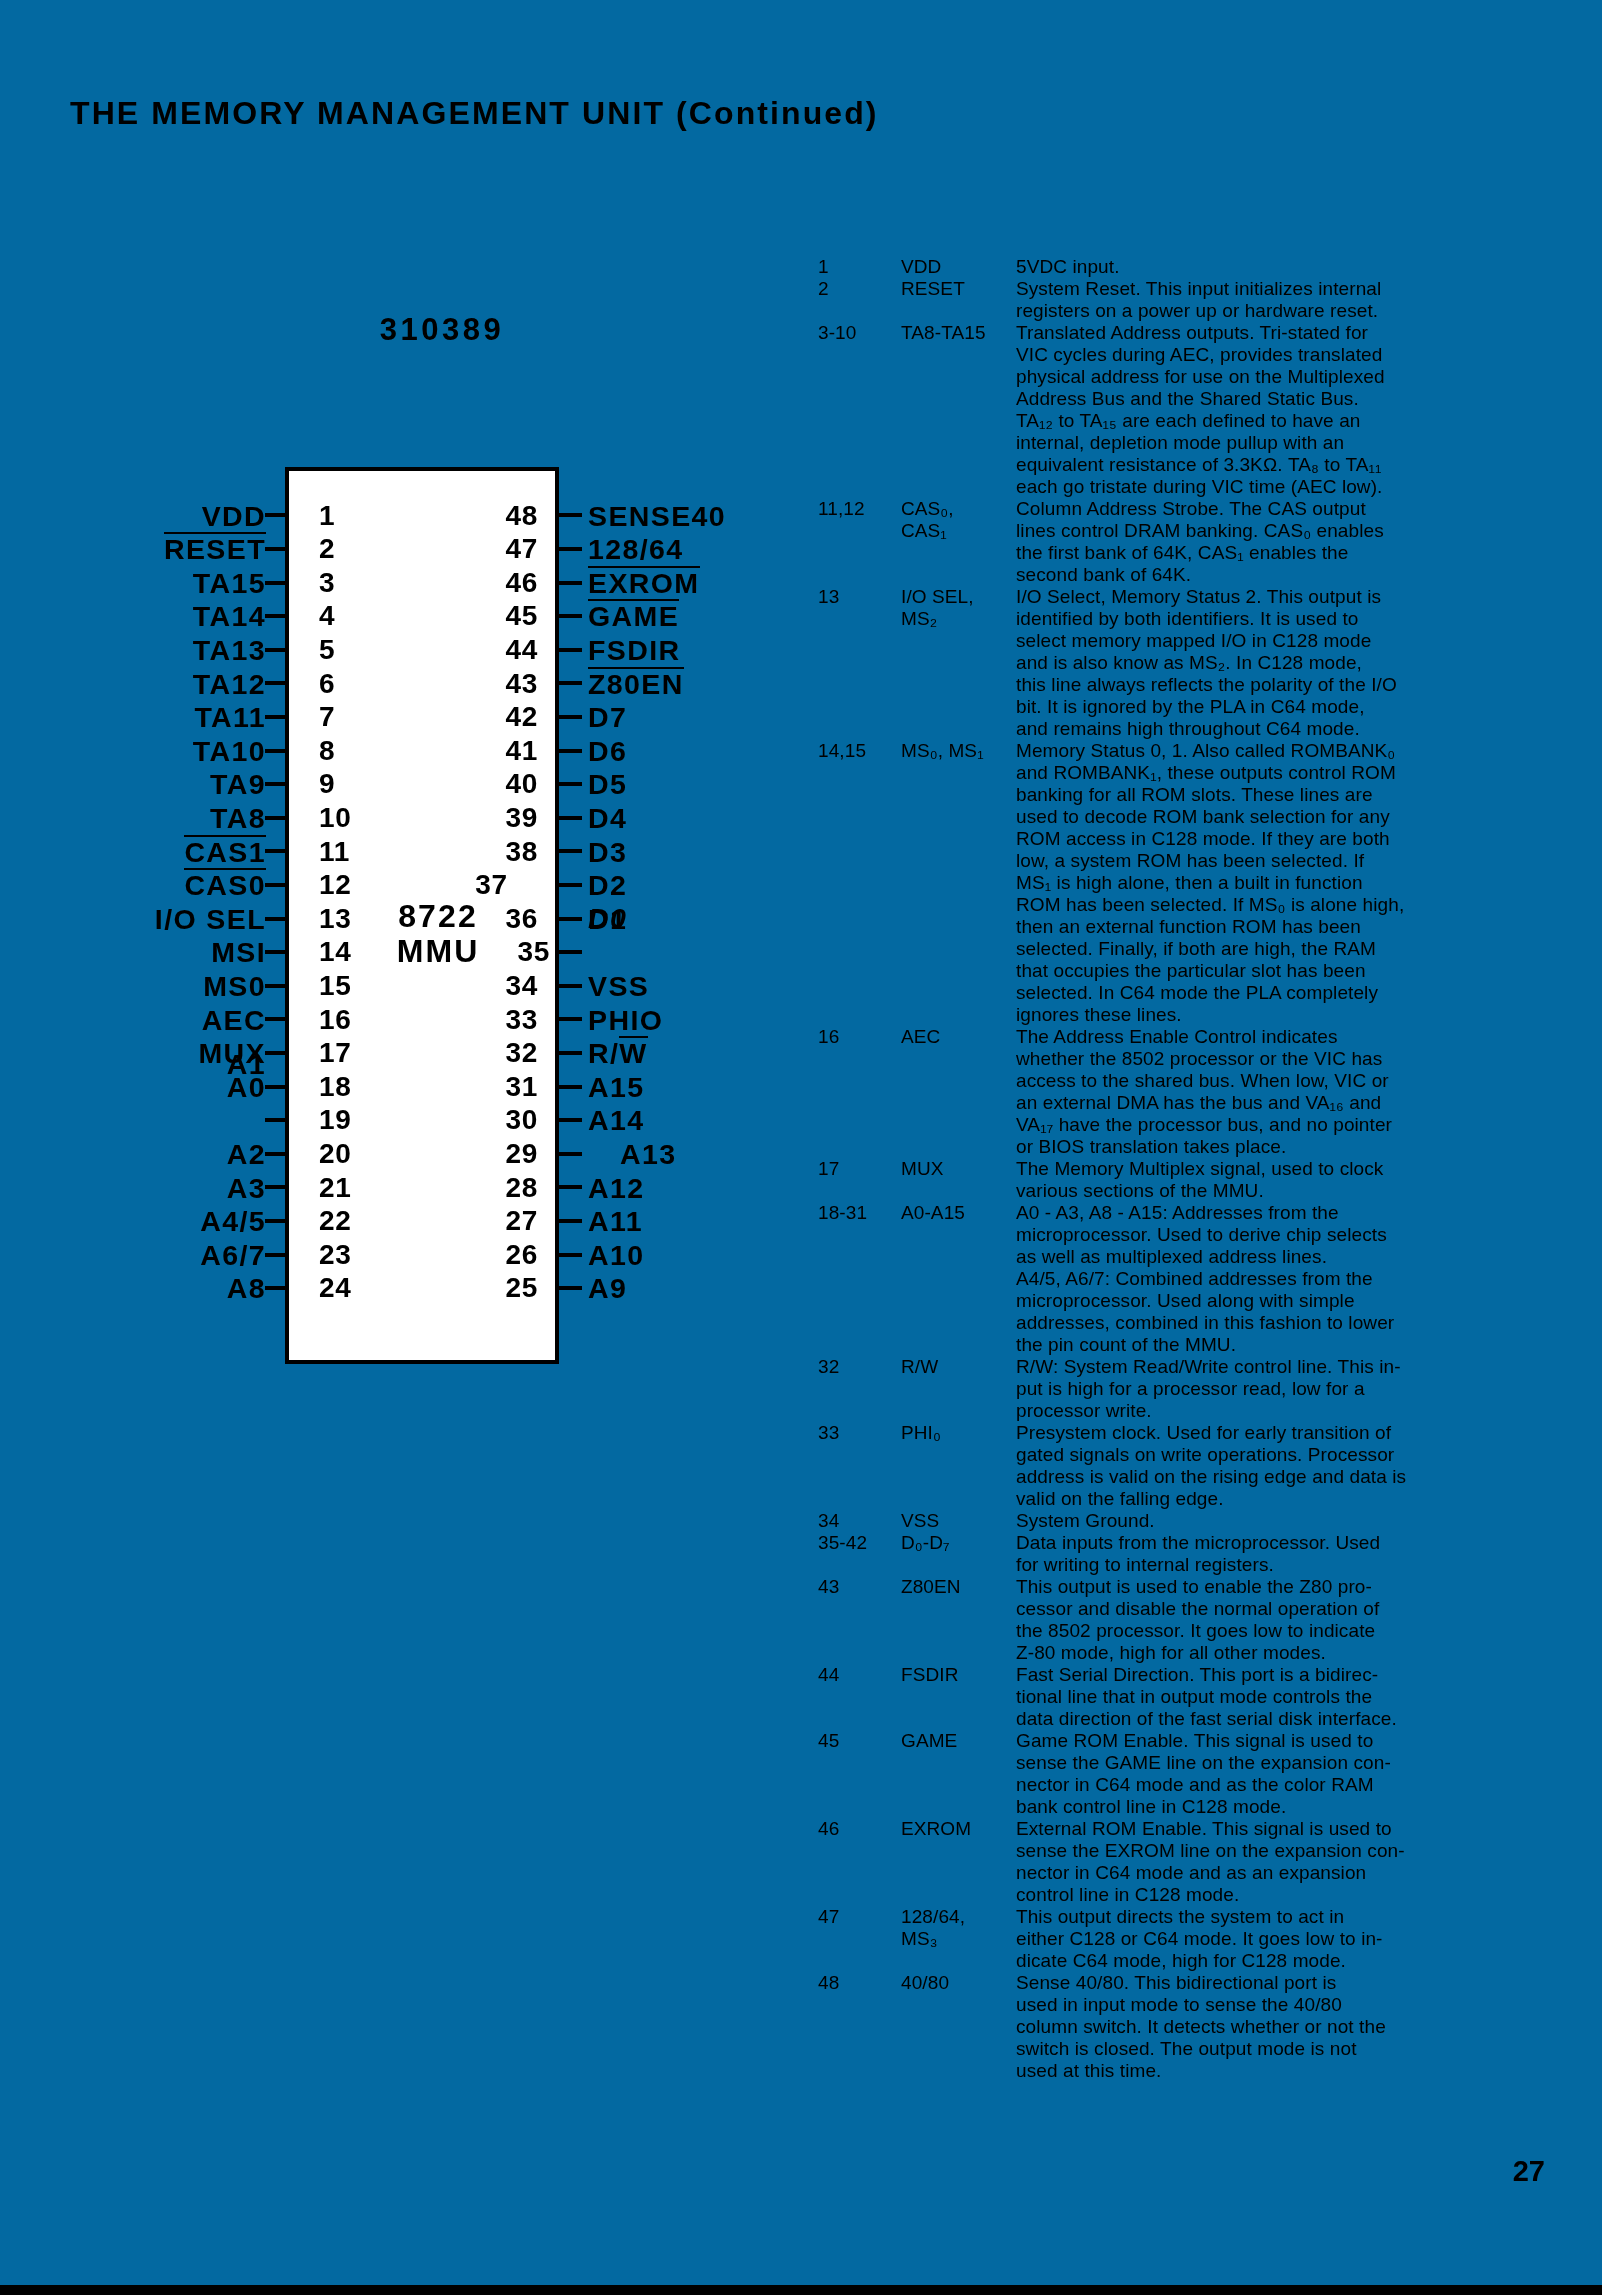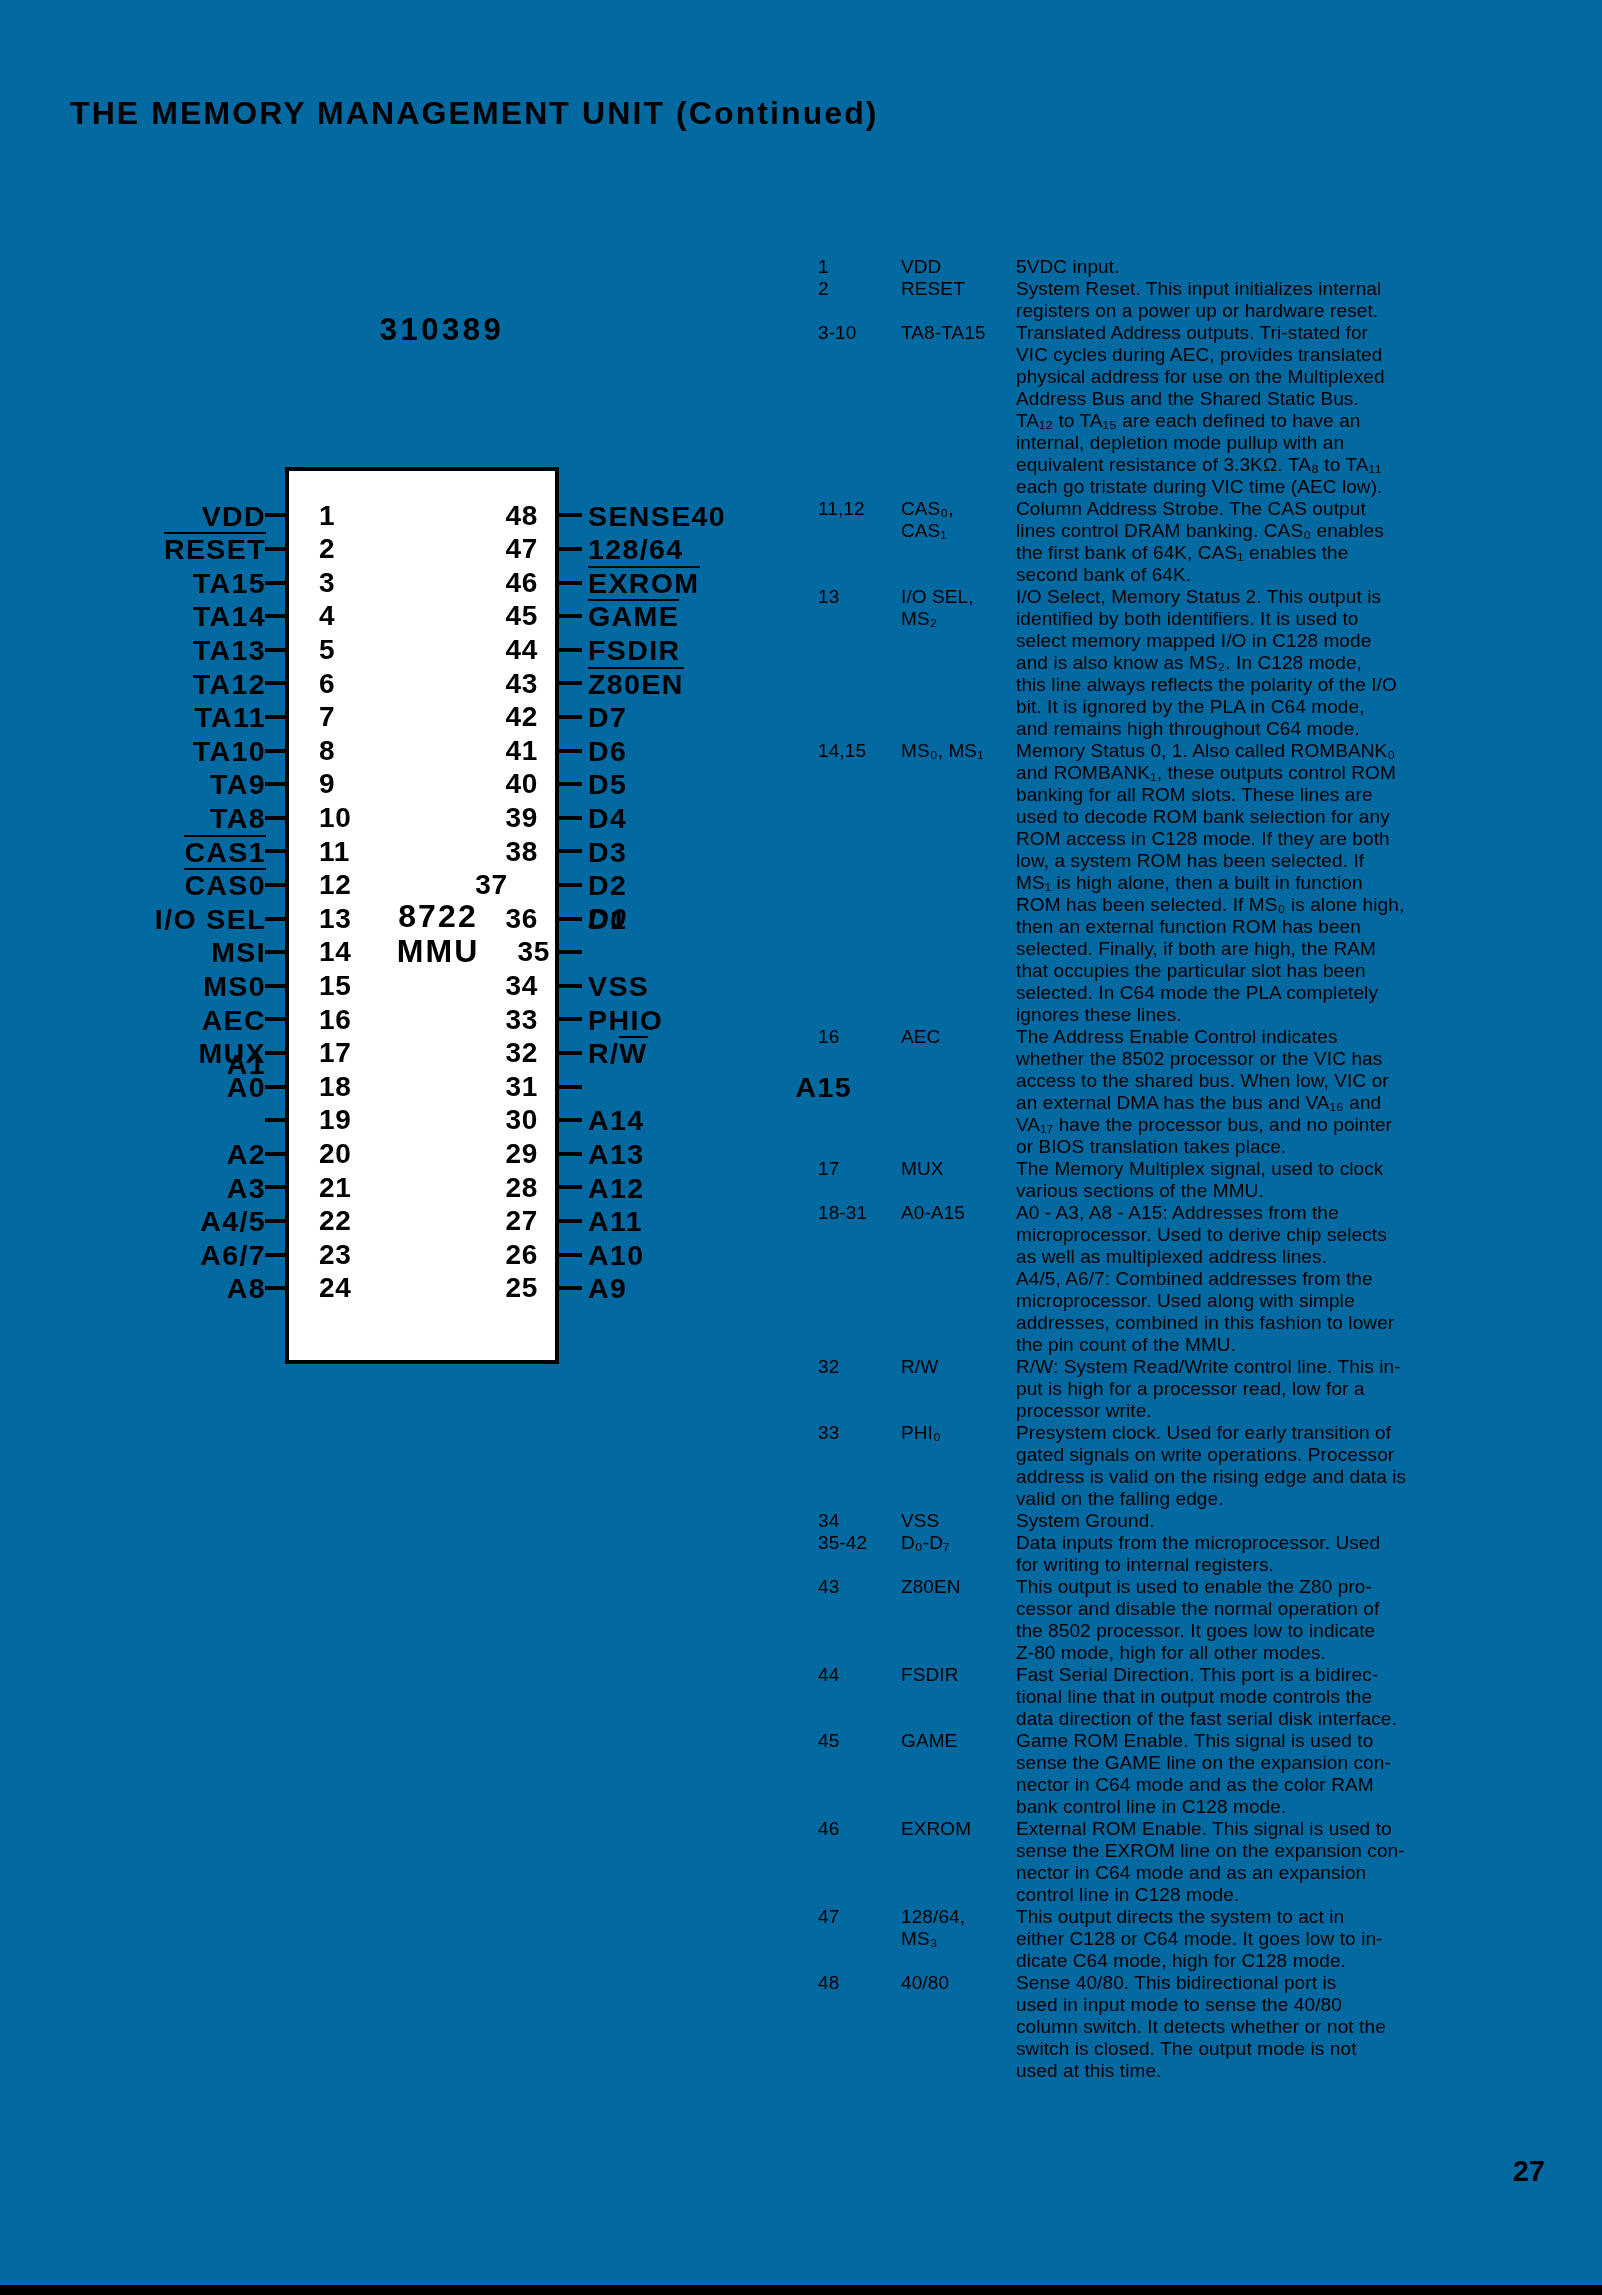--- a/index.html
+++ b/index.html
@@ -186,27 +186,27 @@
       <div class="pin-dash" style="left: 557px; width: 25px; top: 984px;"></div>
       <div class="pin-label right" style="top: 967px;"><span class="seg">VSS</span></div>
       <div class="pin-num right" style="top: 1001px;">33</div>
       <div class="pin-dash" style="left: 557px; width: 25px; top: 1017px;"></div>
       <div class="pin-label right" style="top: 1001px;"><span class="seg">PHIO</span></div>
       <div class="pin-num right" style="top: 1034px;">32</div>
       <div class="pin-dash" style="left: 557px; width: 25px; top: 1051px;"></div>
       <div class="pin-label right" style="top: 1034px;"><span class="seg">R/</span><span class="seg ov">W</span></div>
       <div class="pin-num right" style="top: 1068px;">31</div>
       <div class="pin-dash" style="left: 557px; width: 25px; top: 1085px;"></div>
-      <div class="pin-label right" style="top: 1068px; text-align: right;"><span class="seg">A15</span></div>
+      <div class="pin-label right" style="top: 1068px;"><span class="seg">A15</span></div>
       <div class="pin-num right" style="top: 1101px;">30</div>
       <div class="pin-dash" style="left: 557px; width: 25px; top: 1118px;"></div>
       <div class="pin-label right" style="top: 1101px;"><span class="seg">A14</span></div>
       <div class="pin-num right" style="top: 1135px;">29</div>
       <div class="pin-dash" style="left: 557px; width: 25px; top: 1152px;"></div>
-      <div class="pin-label right" style="top: 1135px;"><span class="seg">A13</span></div>
+      <div class="pin-label right" style="top: 1135px; margin-left: 32px;"><span class="seg">A13</span></div>
       <div class="pin-num right" style="top: 1169px;">28</div>
       <div class="pin-dash" style="left: 557px; width: 25px; top: 1185px;"></div>
       <div class="pin-label right" style="top: 1169px;"><span class="seg">A12</span></div>
       <div class="pin-num right" style="top: 1202px;">27</div>
       <div class="pin-dash" style="left: 557px; width: 25px; top: 1219px;"></div>
       <div class="pin-label right" style="top: 1202px;"><span class="seg">A11</span></div>
       <div class="pin-num right" style="top: 1236px;">26</div>
       <div class="pin-dash" style="left: 557px; width: 25px; top: 1253px;"></div>
       <div class="pin-label right" style="top: 1236px;"><span class="seg">A10</span></div>
       <div class="pin-num right" style="top: 1269px;">25</div>

